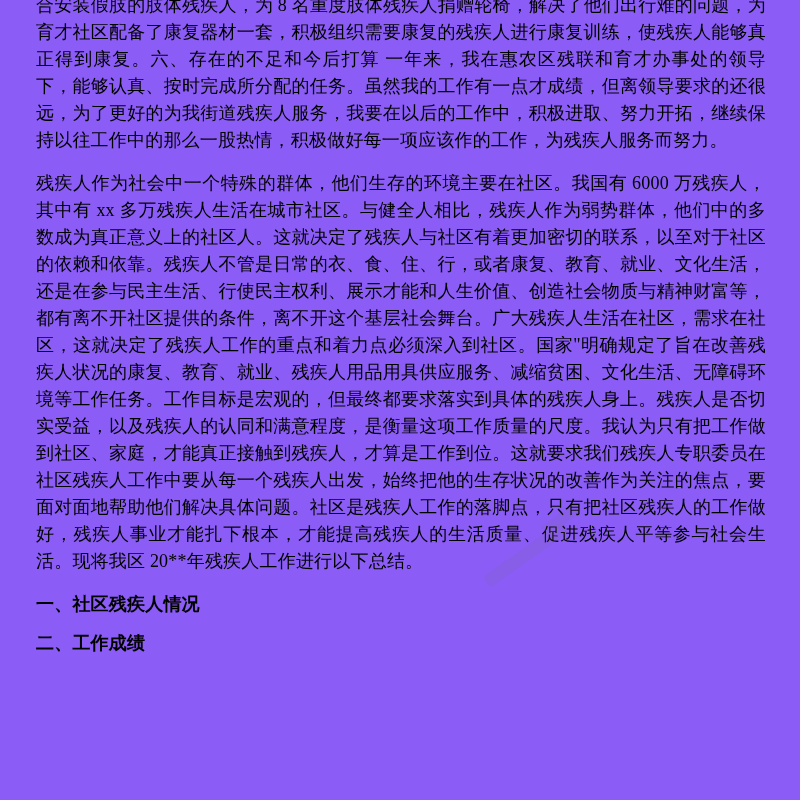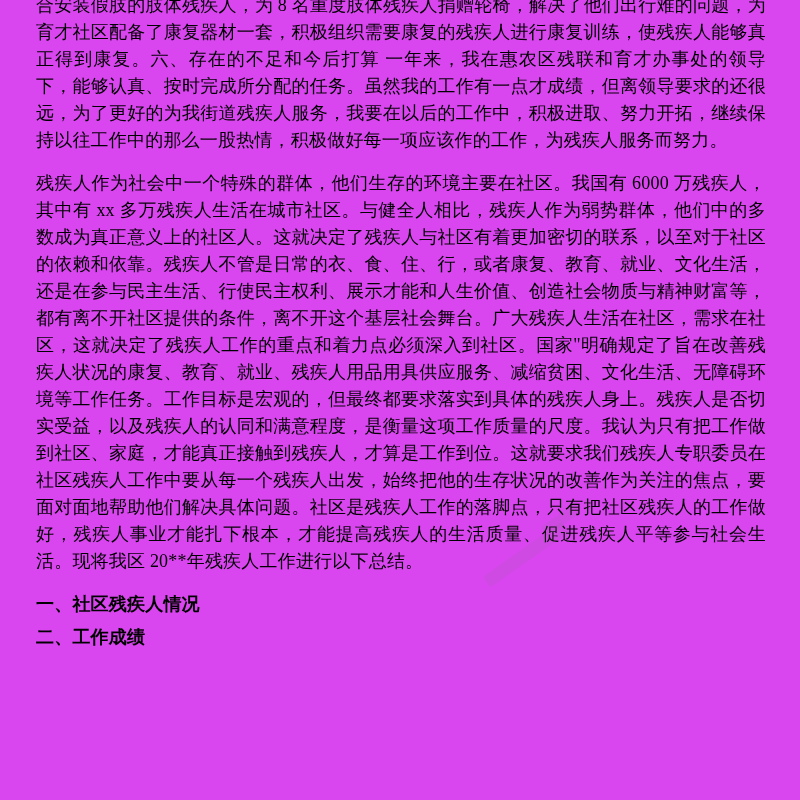--- a/index.html
+++ b/index.html
@@ -12,21 +12,21 @@
     background: #ffffff;
     overflow: hidden;
     font-family: "Liberation Serif", "DejaVu Serif", serif;
     color: #000000;
   }
   .page {
     position: relative;
     width: 800px;
     height: 800px;
     overflow: hidden;
-    background: #d946ef;
+    background: #8b5cf6;
   }
   .content {
     margin-top: -8px;
     padding: 0 34px 0 36px;
     font-size: 18px;
     line-height: 27px;
     text-align: justify;
     text-justify: inter-ideograph;
     letter-spacing: 0.2px;
     word-break: break-all;
@@ -34,21 +34,21 @@
   .content p {
     margin: 0 0 16px 0;
   }
   .content p.para-community {
     margin-bottom: 0;
   }
   .content h2 {
     font-size: 18px;
     line-height: 27px;
     font-weight: bold;
-    margin: 0 0 6px 0;
+    margin: 0 0 12px 0;
     text-align: left;
   }
   .content h2.second {
     margin: 0;
   }
   
   .watermark {
     position: absolute;
     left: 468px;
     top: 500px;

